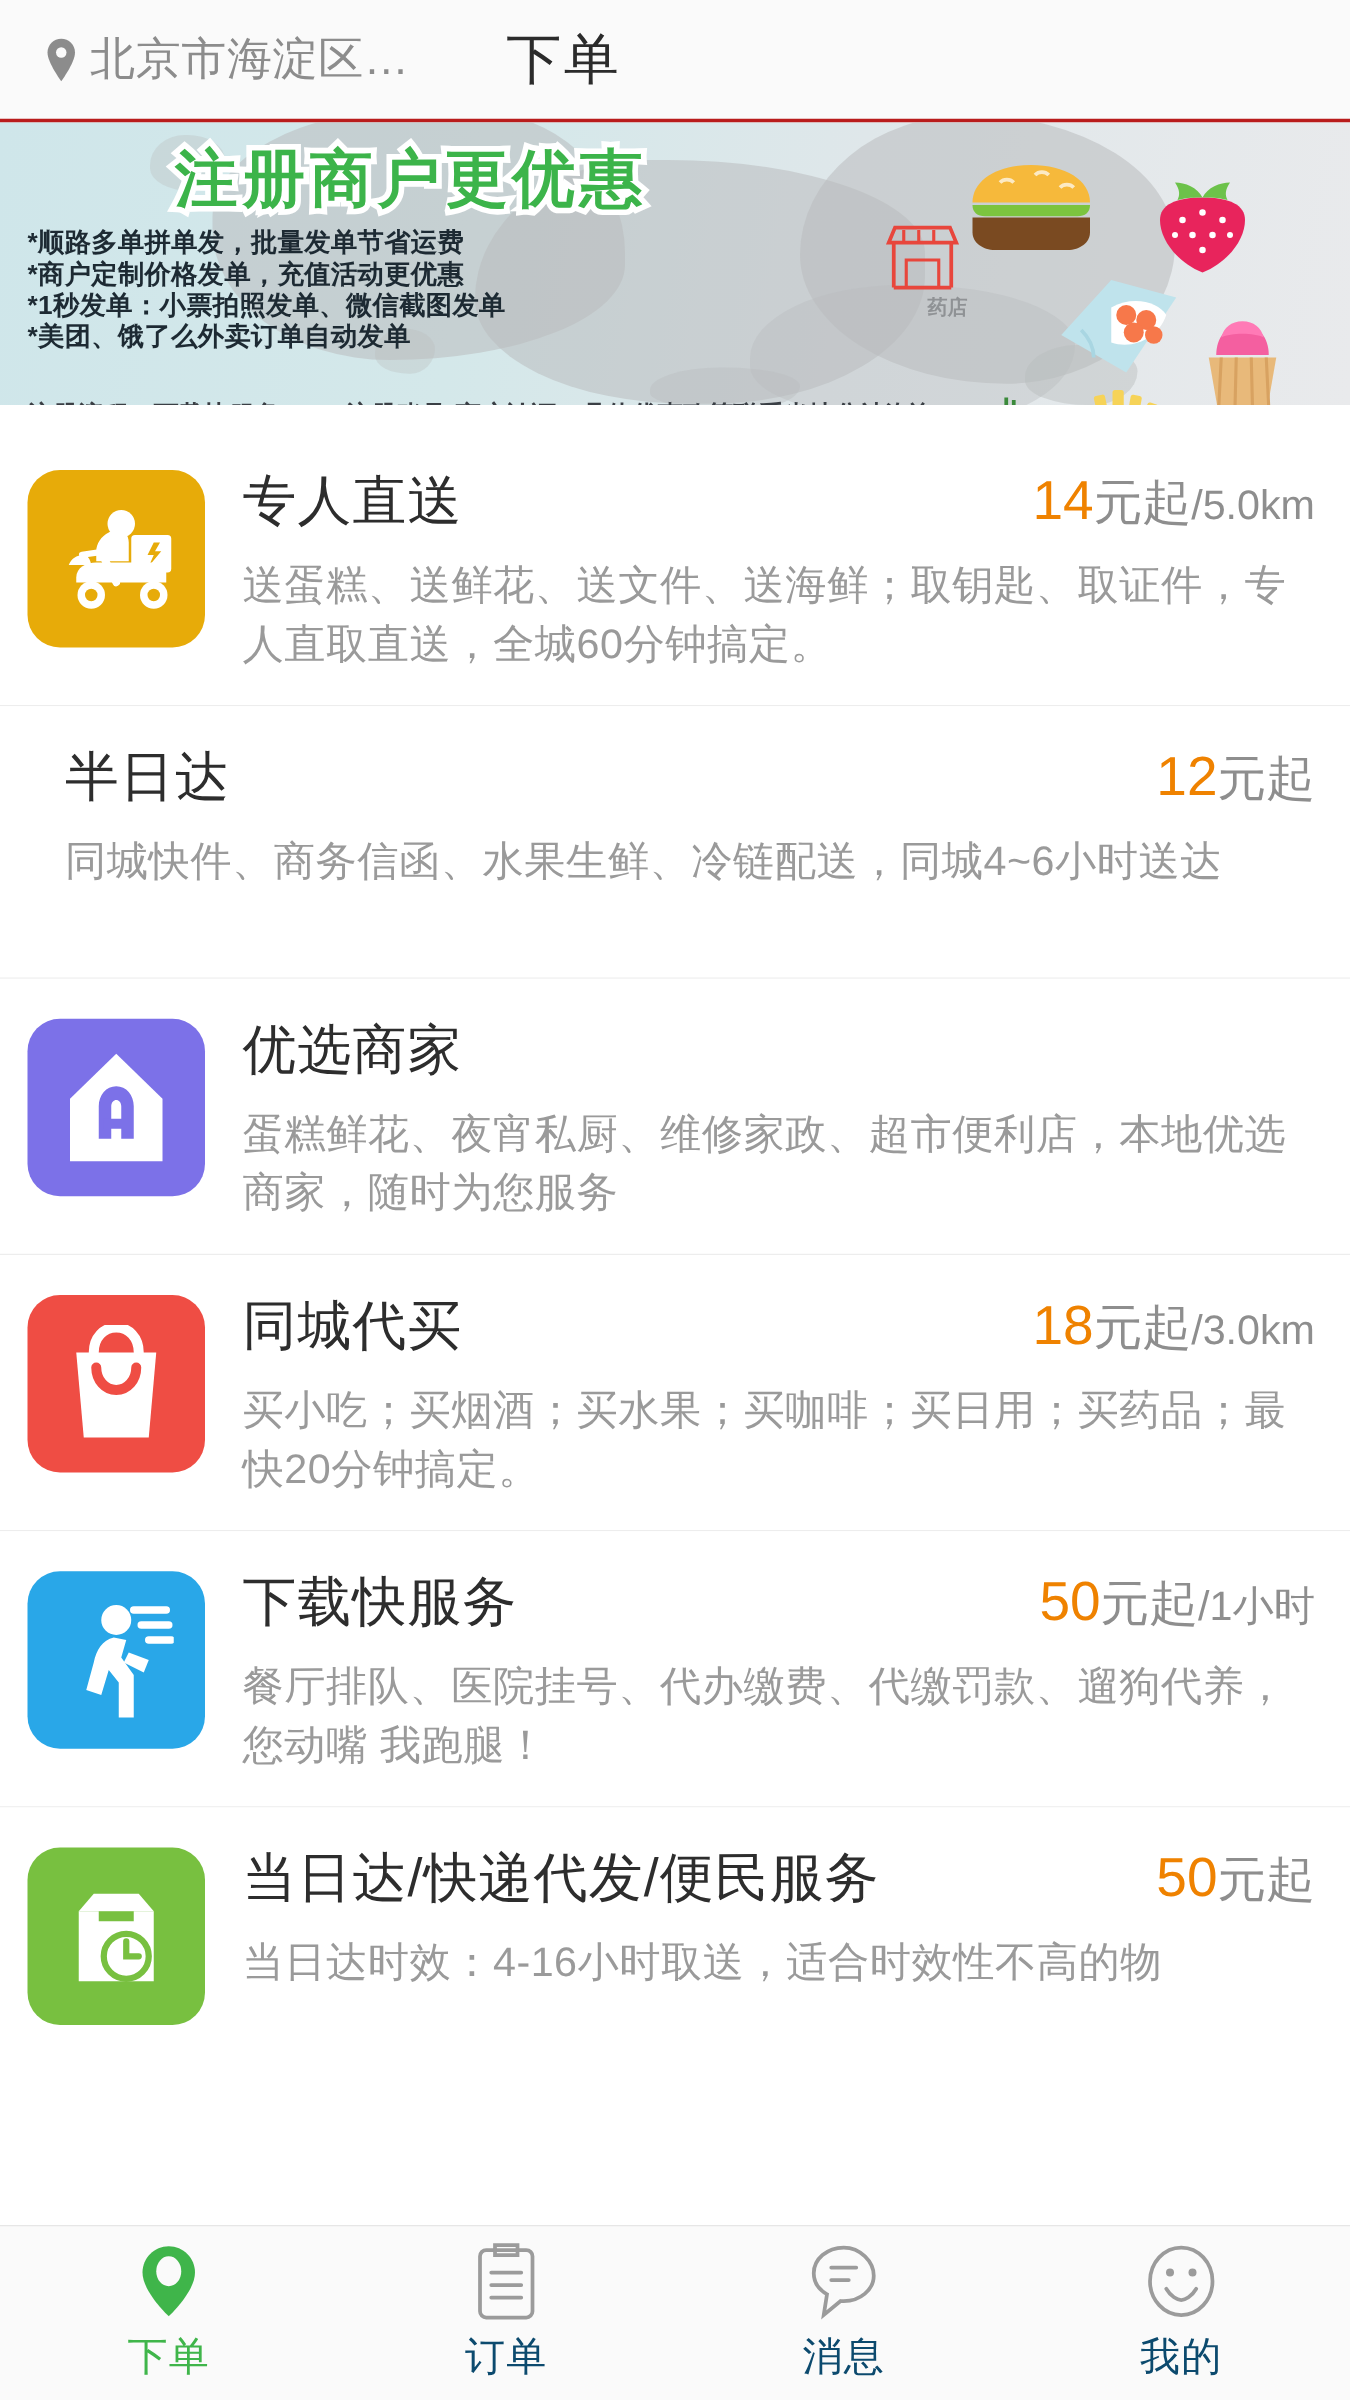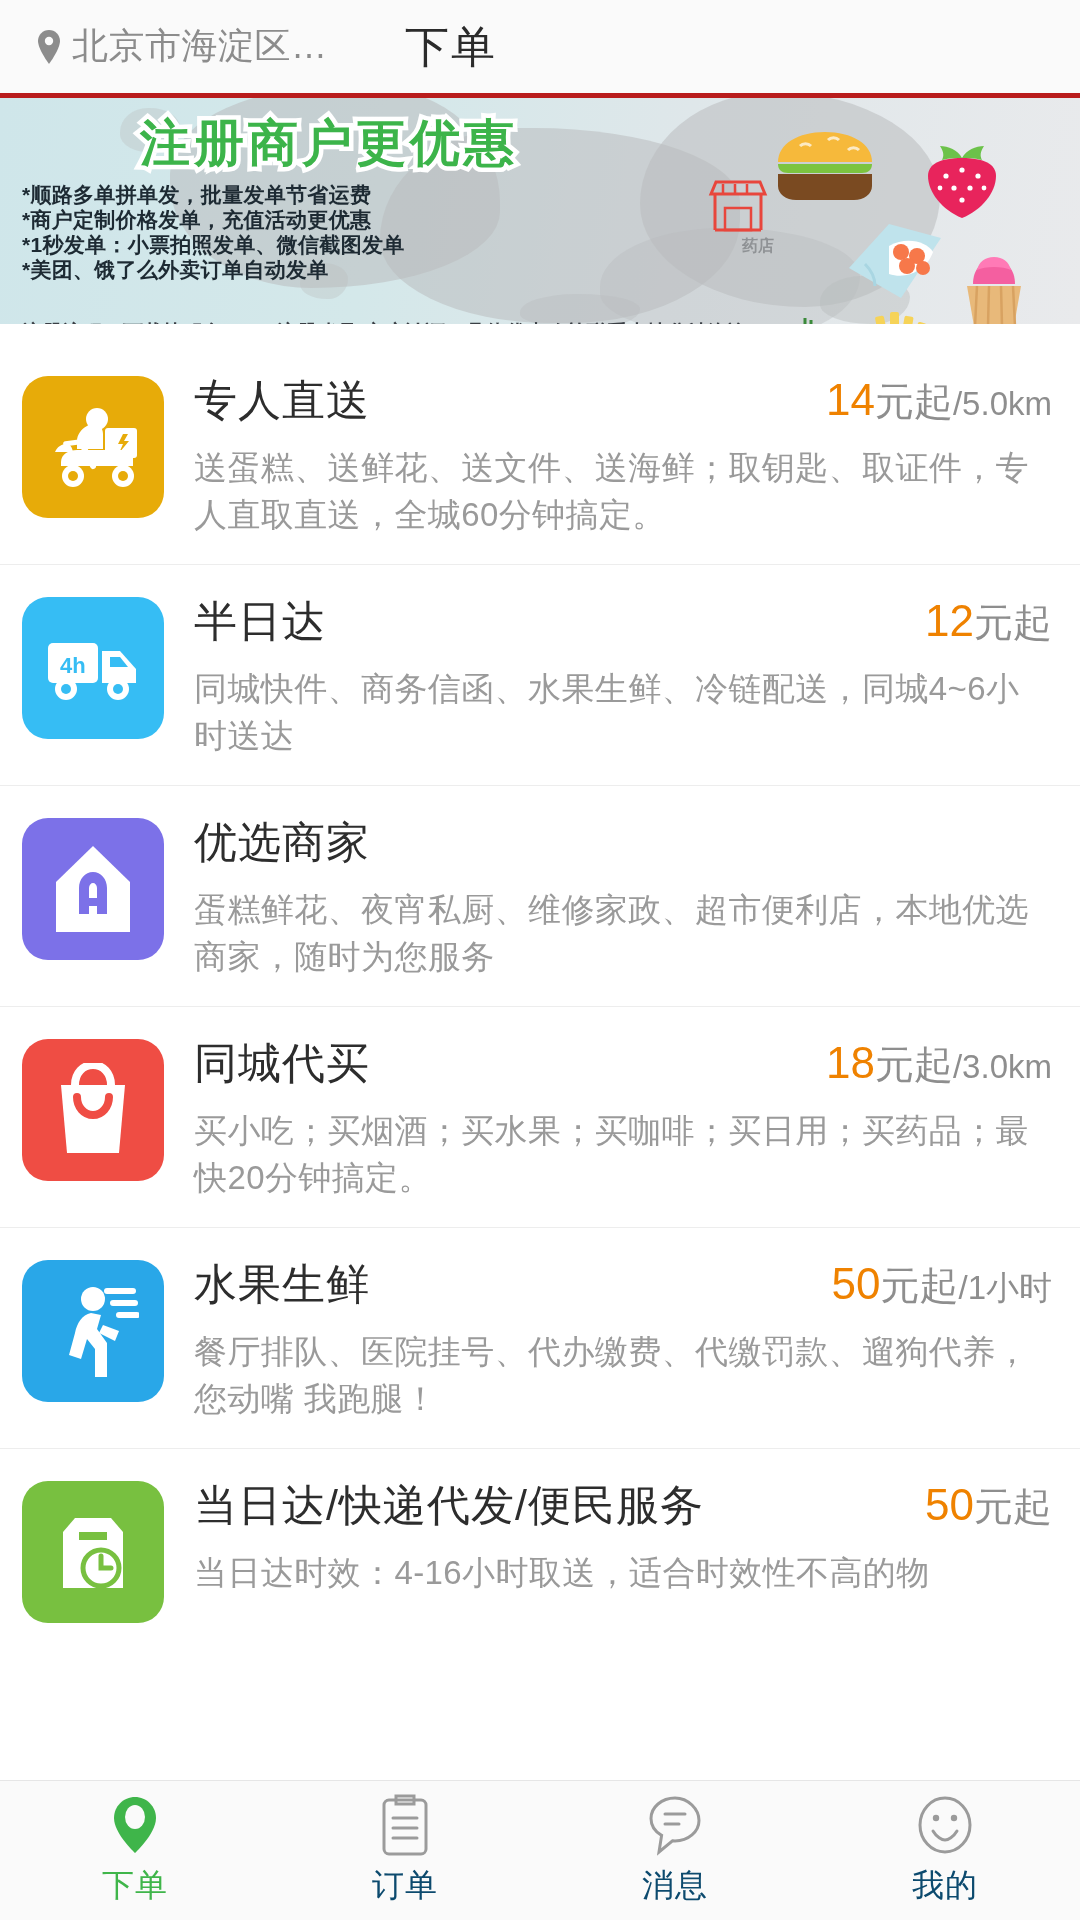--- a/index.html
+++ b/index.html
@@ -10,21 +10,21 @@
     overflow:hidden;
   }
   .phone { position:relative; width:1080px; height:1920px; background:#fff; display:flex; flex-direction:column; }
 
   
   .header {
     height:98px; flex:0 0 98px;
     background:#fafafa;
     display:flex; align-items:center;
     position:relative;
-    border-bottom:5px solid #b91c1c;
+    border-bottom:3px solid #b91c1c;
   }
   .loc {
     display:flex; align-items:center;
     margin-left:34px; max-width:330px;
   }
   .pin-ic { width:30px; height:38px; flex:0 0 30px; position:relative; margin-right:8px; }
   .pin-ic svg { display:block; }
   .loc-text {
     font-size:36px; color:#8c8c8c; white-space:nowrap;
     overflow:hidden; text-overflow:ellipsis;
@@ -279,32 +279,20 @@
           <div class="row-title">专人直送</div>
           <div class="price">
             <span class="num">14</span><span class="unit">元起</span><span class="suffix">/5.0km</span>
           </div>
         </div>
         <div class="row-desc">送蛋糕、送鲜花、送文件、送海鲜；取钥匙、取证件，专人直取直送，全城60分钟搞定。</div>
       </div>
     </div>
 
     <div class="row">
-      <div class="ic-box" style="background:#36bdf4">
-        <svg width="102" height="78" viewBox="0 0 102 78">
-          <rect x="6" y="14" width="50" height="40" rx="5" fill="#fff"></rect>
-          <path d="M60 22h18l16 18v14H60z" fill="#fff"></path>
-          <path d="M68 28h10l8 10H68z" fill="#36bdf4"></path>
-          <text x="18" y="44" font-family="Liberation Sans, sans-serif" font-size="22" font-weight="bold" fill="#36bdf4">4h</text>
-          <circle cx="24" cy="60" r="11" fill="#fff"></circle>
-          <circle cx="24" cy="60" r="5" fill="#36bdf4"></circle>
-          <circle cx="76" cy="60" r="11" fill="#fff"></circle>
-          <circle cx="76" cy="60" r="5" fill="#36bdf4"></circle>
-        </svg>
-      </div>
       <div class="row-body">
         <div class="row-top">
           <div class="row-title">半日达</div>
           <div class="price">
             <span class="num">12</span><span class="unit">元起</span><span class="suffix"></span>
           </div>
         </div>
         <div class="row-desc">同城快件、商务信函、水果生鲜、冷链配送，同城4~6小时送达</div>
       </div>
     </div>
@@ -351,21 +339,21 @@
       <div class="ic-box" style="background:#29a7e8">
         <svg width="92" height="96" viewBox="0 0 92 96">
           <circle cx="46" cy="16" r="12" fill="#fff"></circle>
           <path d="M44 30c-9 2-14 10-16 20l-6 22 12 4 6-20 8 10v28h12V60l-10-14 4-14z" fill="#fff"></path>
           <path d="M56 42l16 6-4 10-16-8z" fill="#fff"></path>
           <path d="M60 8h26M66 20h22M72 32h18" stroke="#fff" stroke-width="6" stroke-linecap="round"></path>
         </svg>
       </div>
       <div class="row-body">
         <div class="row-top">
-          <div class="row-title">水果生鲜</div>
+          <div class="row-title">下载快服务</div>
           <div class="price">
             <span class="num">50</span><span class="unit">元起</span><span class="suffix">/1小时</span>
           </div>
         </div>
         <div class="row-desc">餐厅排队、医院挂号、代办缴费、代缴罚款、遛狗代养，您动嘴 我跑腿！</div>
       </div>
     </div>
 
     <div class="row">
       <div class="ic-box" style="background:#78c040">

